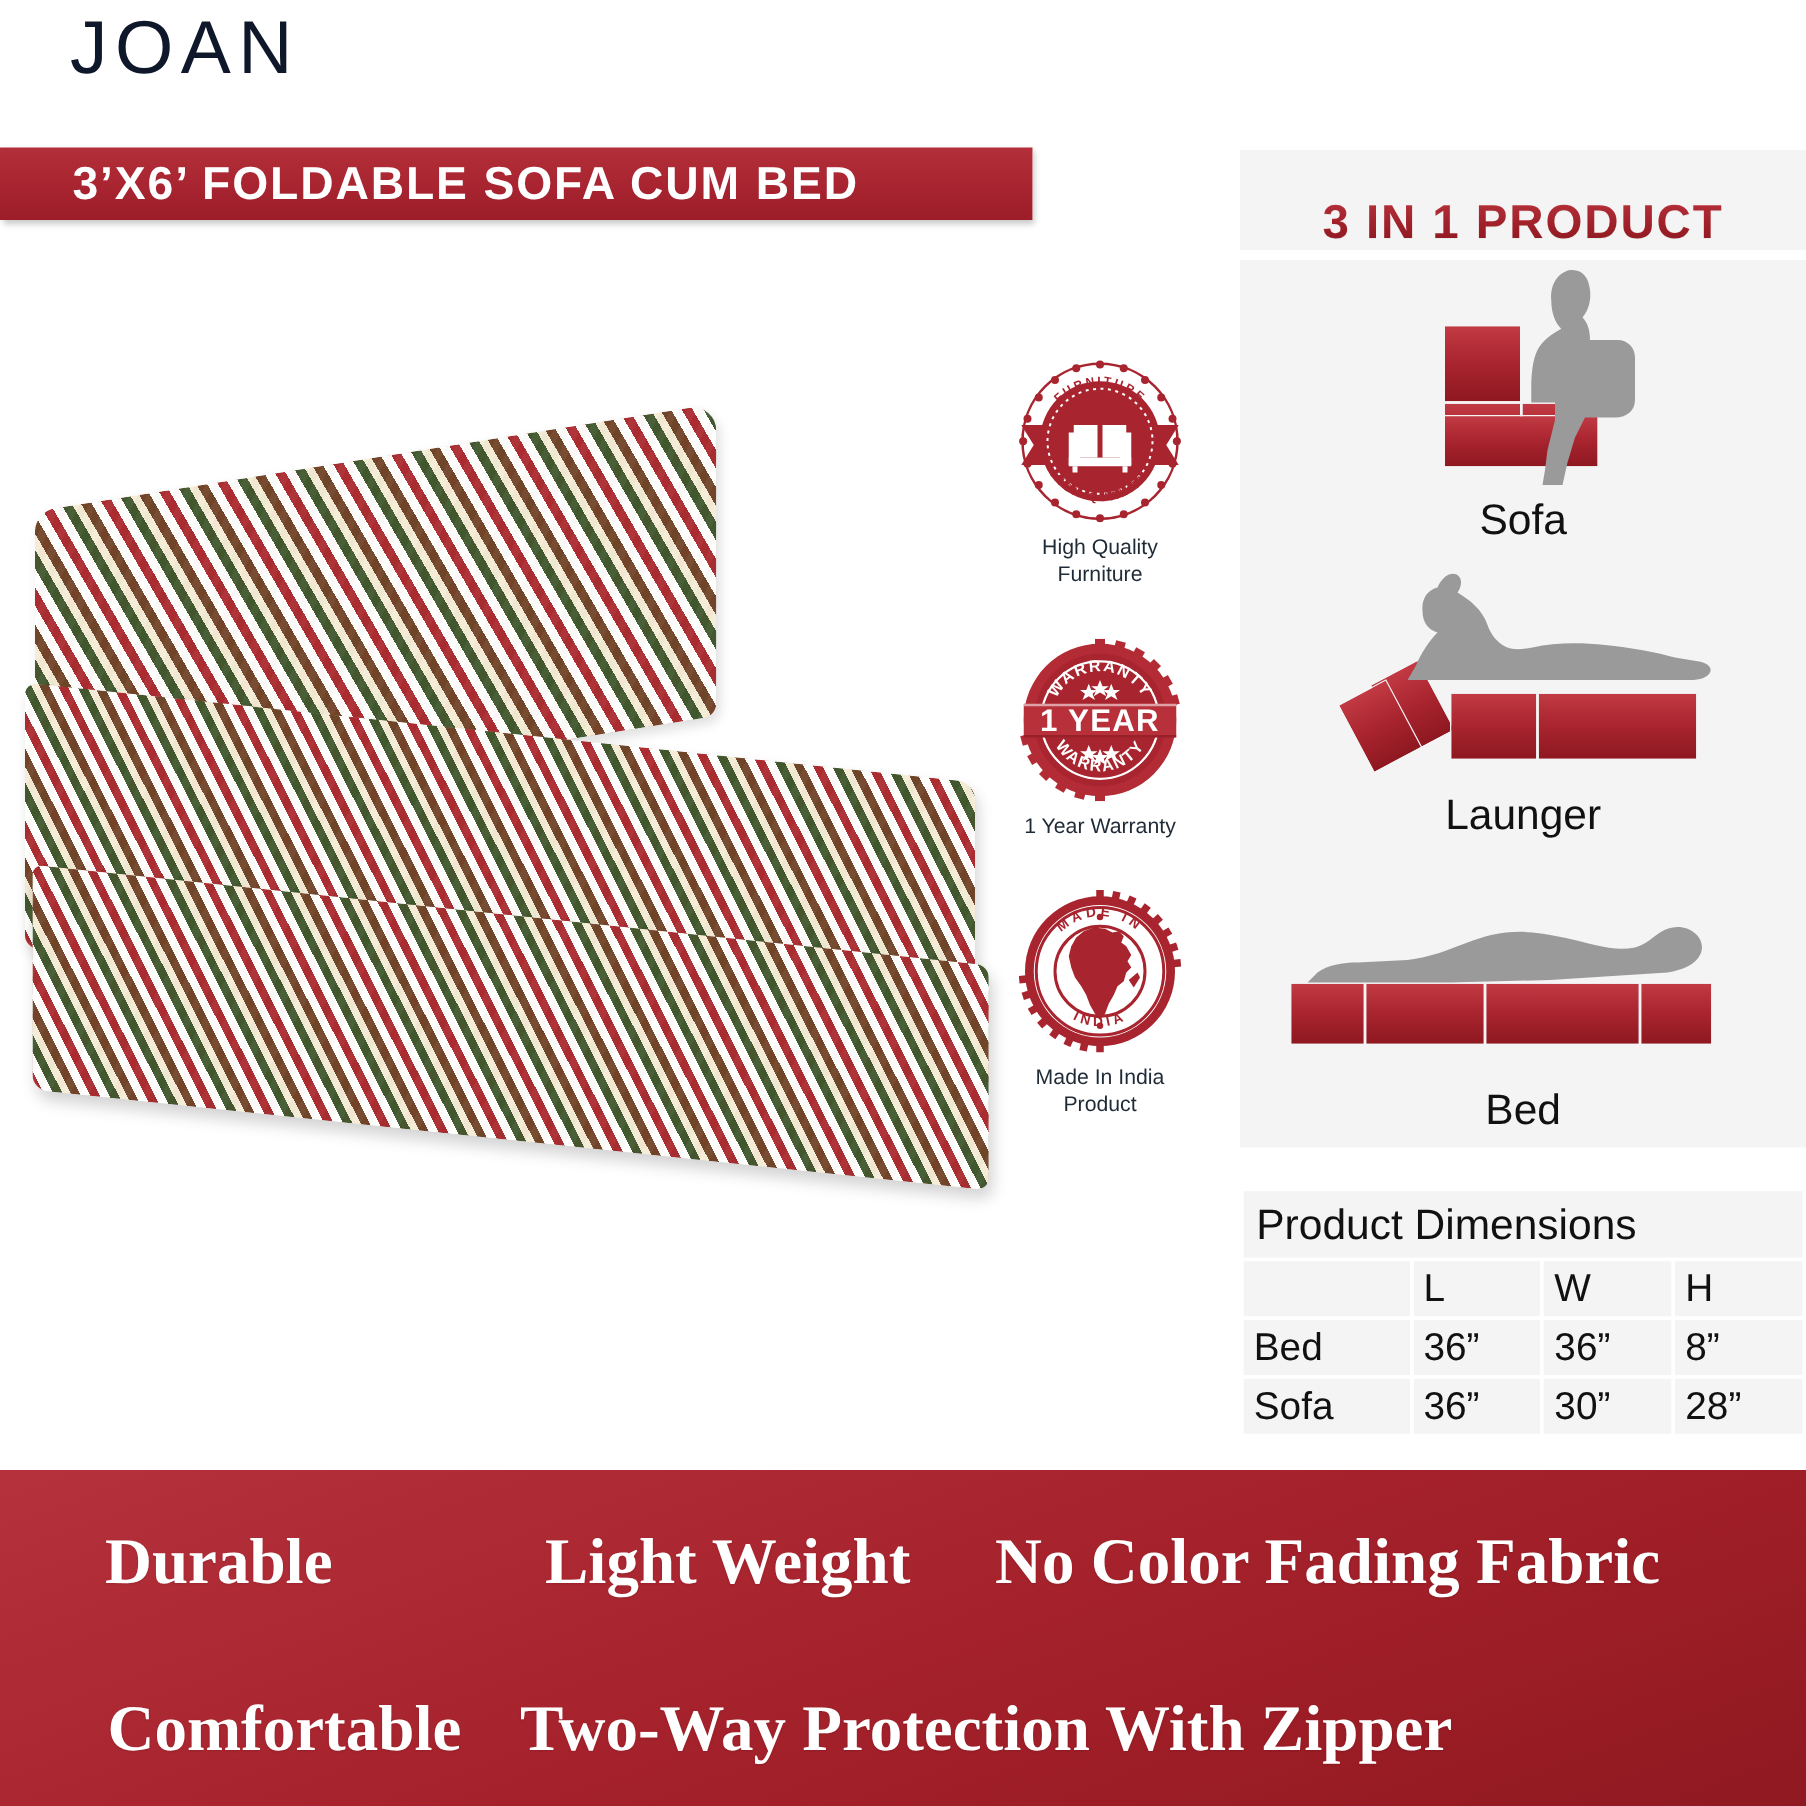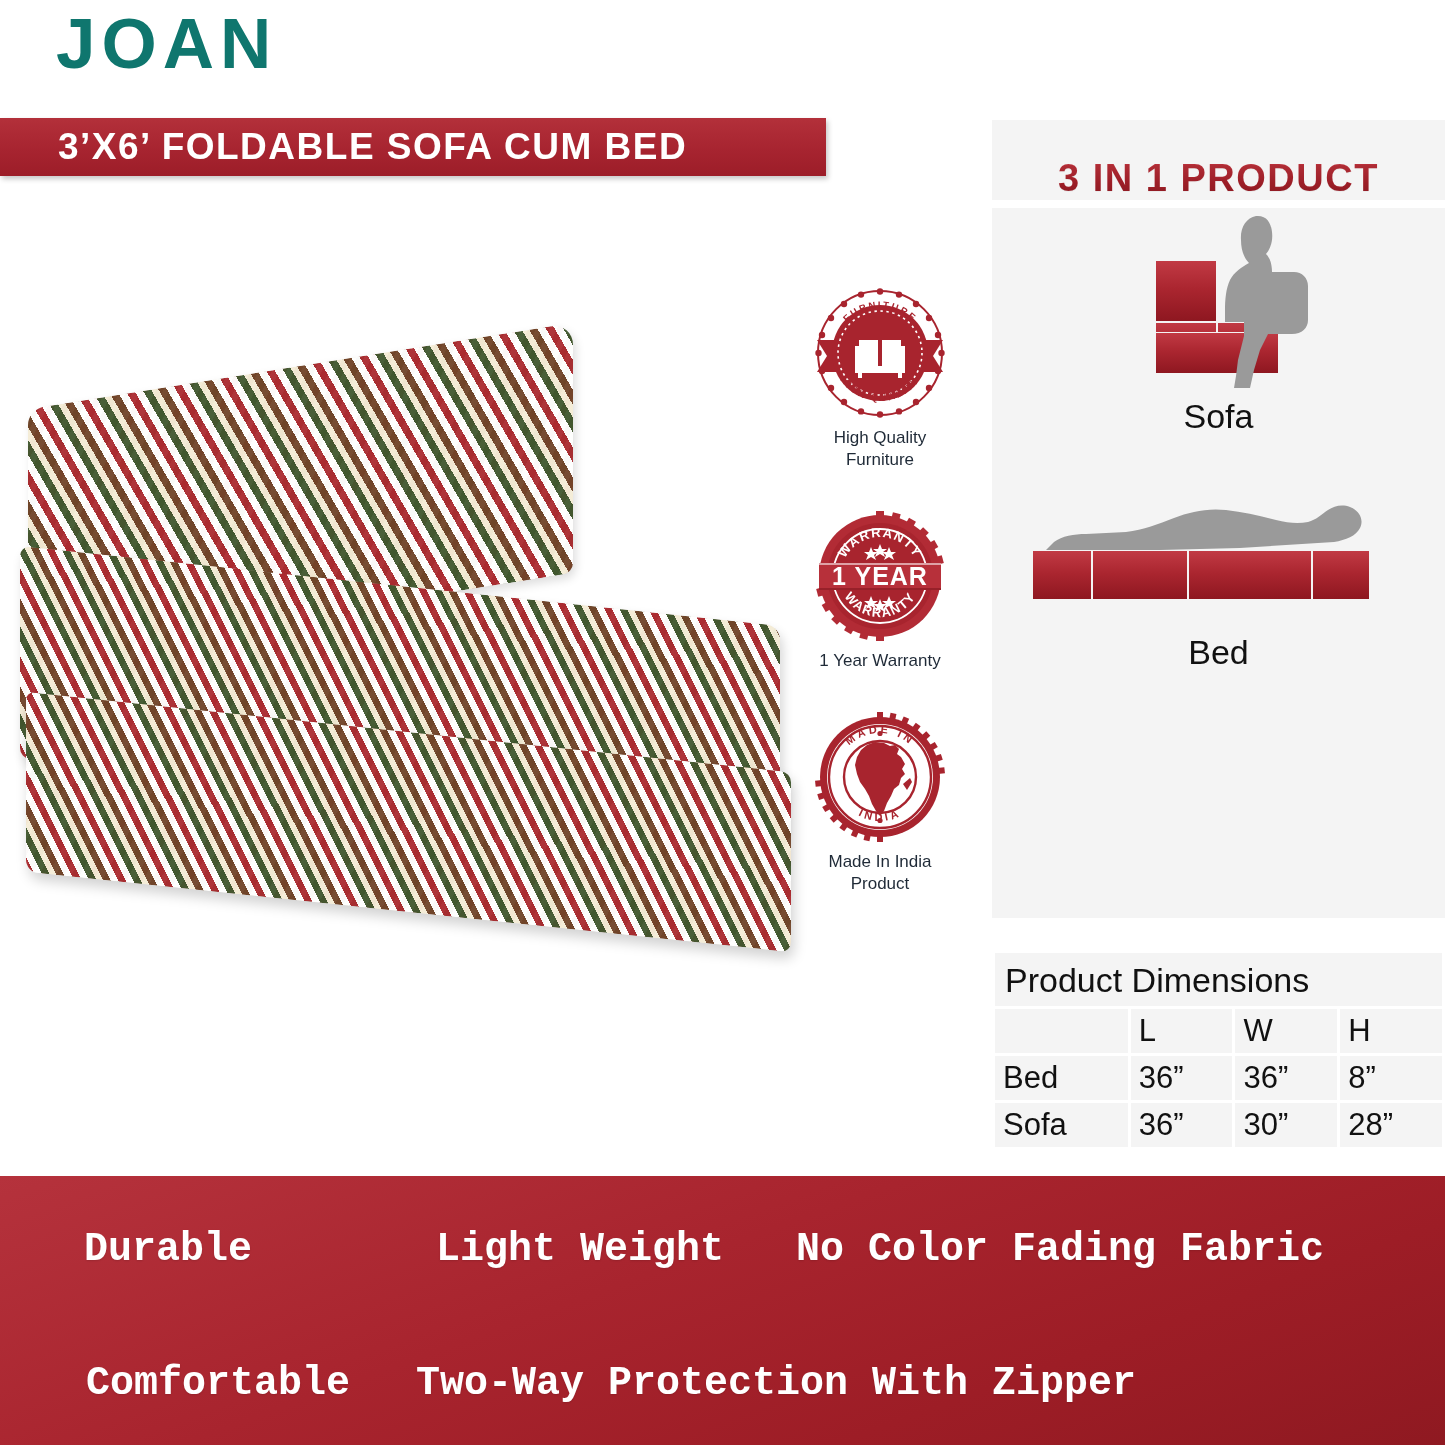--- a/index.html
+++ b/index.html
@@ -14,25 +14,25 @@
     overflow: hidden;
     font-family: "Liberation Sans", sans-serif;
     -webkit-font-smoothing: antialiased;
   }
 
   
   #product-title {
     position: absolute;
     left: 56px;
     top: 8px;
-    font-size: 71px;
+    font-size: 60px;
     line-height: 1.0;
-    font-weight: bold;
+    font-weight: normal;
     letter-spacing: 6px;
-    color: #0f766e;
+    color: #0f172a;
     font-family: "Liberation Sans", sans-serif;
   }
   #subtitle-banner {
     position: absolute;
     left: 0px;
     top: 118px;
     width: 826px;
     height: 58px;
     background: linear-gradient(180deg, #b3303a 0%, #a72430 55%, #9c1d28 100%);
     box-shadow: 2px 3px 5px rgba(0,0,0,0.22);
@@ -213,25 +213,25 @@
     width: 1445px;
     height: 269px;
     background: linear-gradient(160deg, #b5323c 0%, #a8242e 42%, #9d1d26 72%, #8f1921 100%);
     display: grid;
     grid-template-columns: 350px 380px 1fr;
     grid-template-rows: 1fr 1fr;
     align-items: center;
   }
   .feature-item {
     color: #ffffff;
-    font-size: 40px;
+    font-size: 52px;
     font-weight: bold;
     padding-left: 84px;
     white-space: nowrap;
-    font-family: Liberation Mono, monospace;
+    font-family: Liberation Serif, serif;
     text-shadow: 0 1px 2px rgba(0,0,0,0.12);
     margin-top: 12px;
   }
   .feature-item.col2 { padding-left: 86px; }
   .feature-item.col3 { padding-left: 66px; }
 </style>
 </head>
 <body>
 
 <div id="product-title">JOAN</div>
@@ -403,20 +403,36 @@
         <path d="M58 6 C48 8 42 18 43 30 C43 40 46 48 51 53 C44 57 36 62 32 70
                  C28 78 27 90 27 100 L27 112 L46 112 L46 126 L40 150 L38 166 L36 178
                  L52 178 L56 160 L62 140 L70 124 L94 124 C104 124 110 118 110 110
                  L110 76 C110 68 104 62 96 62 L74 62 C74 54 72 48 68 44 C73 38 75 30 74 22
                  C73 12 68 5 58 6 Z" fill="#9a9a9a"></path>
       </svg>
     </div>
     <div class="config-label">Sofa</div>
   </div>
 
+  <div class="config-row">
+    <div class="config-art">
+      <div class="blk" style="left:116px; top:84px; width:44px; height:64px; transform:rotate(-28deg);"></div>
+      <div class="blk" style="left:90px;  top:100px; width:44px; height:62px; transform:rotate(-28deg);"></div>
+      <div class="blk" style="left:168px; top:104px; width:70px; height:54px;"></div>
+      <div class="blk" style="left:238px; top:104px; width:128px; height:54px;"></div>
+      <svg class="person" style="left:112px; top:6px;" width="270" height="104" viewBox="0 0 270 104" aria-hidden="true">
+        <path d="M46 14 C38 16 33 23 34 33 C34 42 39 48 46 50 C40 56 33 66 29 76
+                 L22 88 L248 88 C256 88 262 86 264 82 C266 78 262 74 254 73
+                 L236 70 C222 66 200 62 180 60 C160 58 140 58 122 62
+                 C112 64 104 64 98 60 C92 56 88 50 86 44 C82 32 72 24 62 18
+                 C65 14 66 8 63 5 C59 1 51 3 46 14 Z" fill="#9a9a9a"></path>
+      </svg>
+    </div>
+    <div class="config-label">Launger</div>
+  </div>
 
   <div class="config-row">
     <div class="config-art">
       <div class="blk" style="left:40px;  top:100px; width:60px; height:50px;"></div>
       <div class="blk" style="left:100px; top:100px; width:96px; height:50px;"></div>
       <div class="blk" style="left:196px; top:100px; width:124px; height:50px;"></div>
       <div class="blk" style="left:320px; top:100px; width:58px; height:50px;"></div>
       <svg class="person" style="left:48px; top:48px;" width="330" height="58" viewBox="0 0 330 58" aria-hidden="true">
         <path d="M6 52 L14 44 C22 38 34 36 46 36 L86 34 C104 32 118 26 134 20
                  C150 14 166 10 186 12 C204 14 220 18 236 22 C248 25 258 26 268 24

